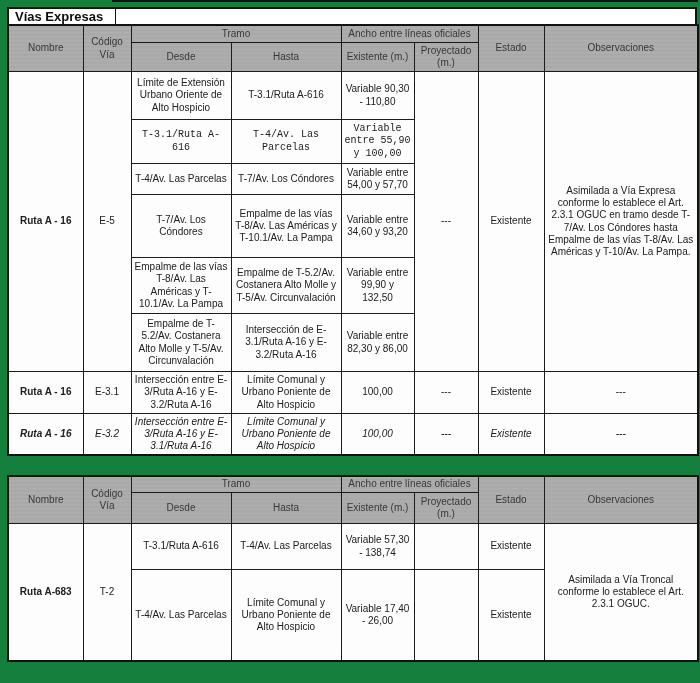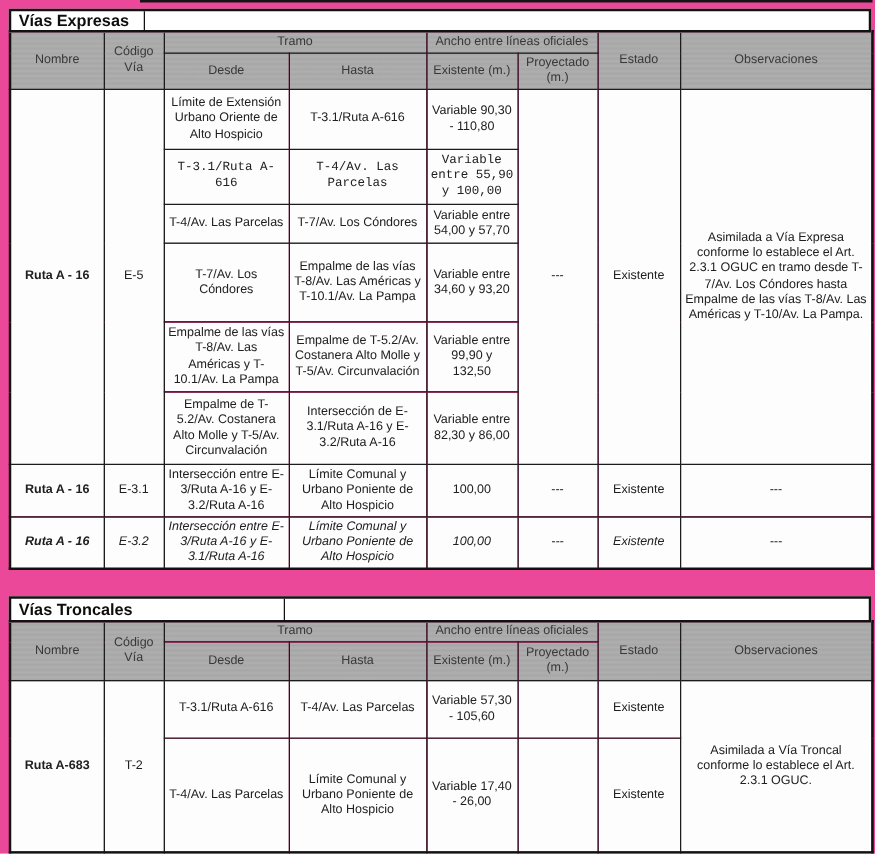--- a/index.html
+++ b/index.html
@@ -5,21 +5,21 @@
   html, body {
     margin: 0;
     padding: 0;
     background: #ffffff;
     font-family: "Liberation Sans", sans-serif;
   }
   .page {
     position: relative;
     width: 700px;
     height: 683px;
-    background: #ec4899;
+    background: #15803d;
     overflow: hidden;
   }
   .top-rule {
     position: absolute;
     top: 0;
     left: 112px;
     width: 586px;
     height: 2px;
     background: #141414;
   }
@@ -208,24 +208,20 @@
           <td>100,00</td>
           <td>---</td>
           <td>Existente</td>
           <td class="obs-cell">---</td>
         </tr>
       </tbody>
     </table>
   </section>
 
   <section class="block block2">
-    <div class="title-bar tb2">
-      <span>Vías Troncales</span>
-      <span class="title-divider d2"></span>
-    </div>
 
     <table class="grid">
       <colgroup>
         <col class="c-nombre">
           <col class="c-codigo">
           <col class="c-desde">
           <col class="c-hasta">
         <col class="c-existente">
           <col class="c-proyectado">
           <col class="c-estado">
@@ -246,21 +242,21 @@
           <th>Existente (m.)</th>
           <th>Proyectado (m.)</th>
         </tr>
       </thead>
       <tbody>
         <tr class="tr1">
           <td rowspan="2" class="name-cell">Ruta A-683</td>
           <td rowspan="2">T-2</td>
           <td>T-3.1/Ruta A-616</td>
           <td>T-4/Av. Las Parcelas</td>
-          <td>Variable 57,30 - 105,60</td>
+          <td>Variable 57,30 - 138,74</td>
           <td></td>
           <td>Existente</td>
           <td rowspan="2" class="obs-cell">Asimilada a Vía Troncal conforme lo establece el Art. 2.3.1 OGUC.</td>
         </tr>
         <tr class="tr2">
           <td>T-4/Av. Las Parcelas</td>
           <td>Límite Comunal y Urbano Poniente de Alto Hospicio</td>
           <td>Variable 17,40 - 26,00</td>
           <td></td>
           <td>Existente</td>

